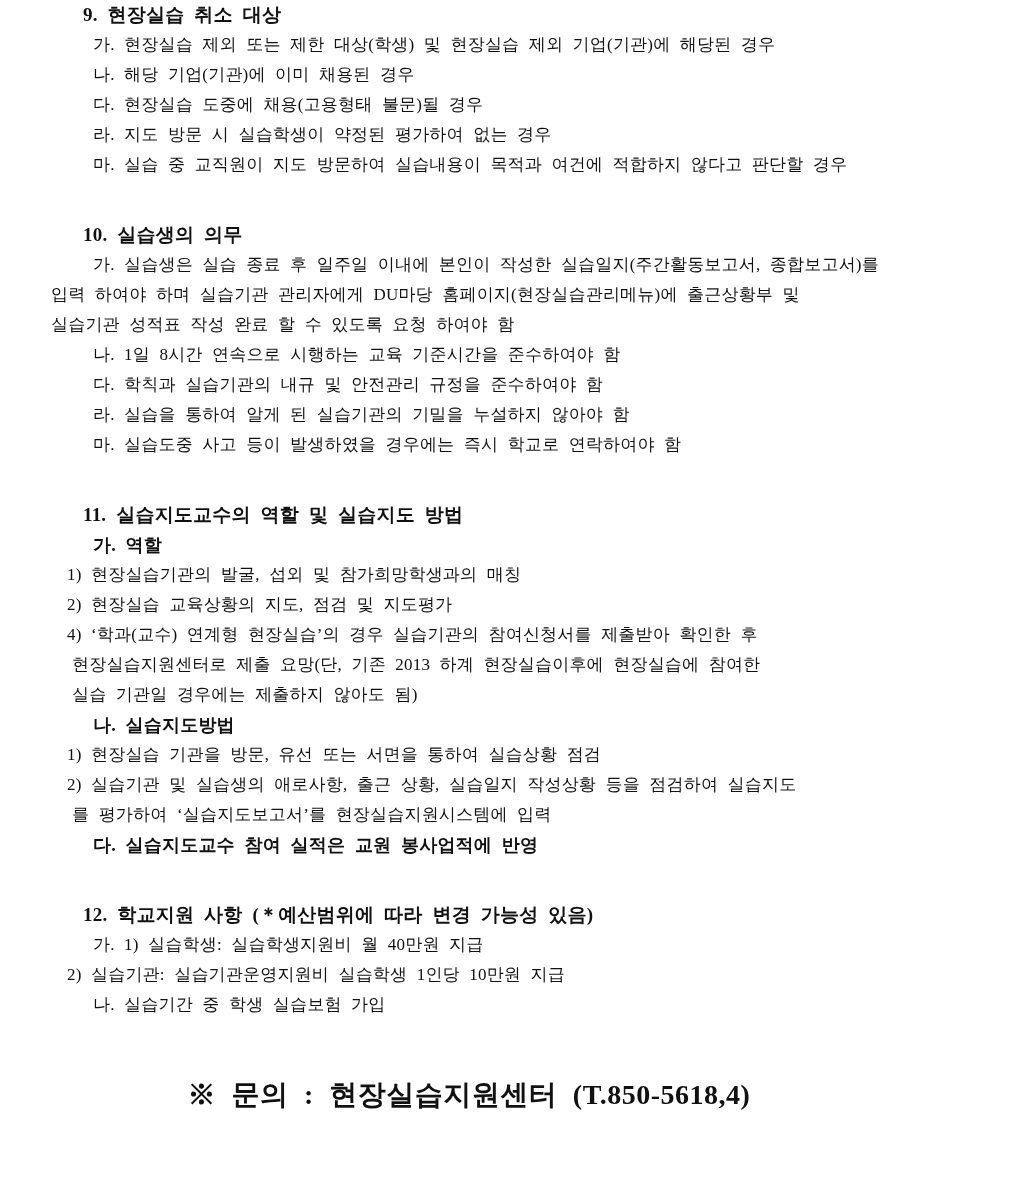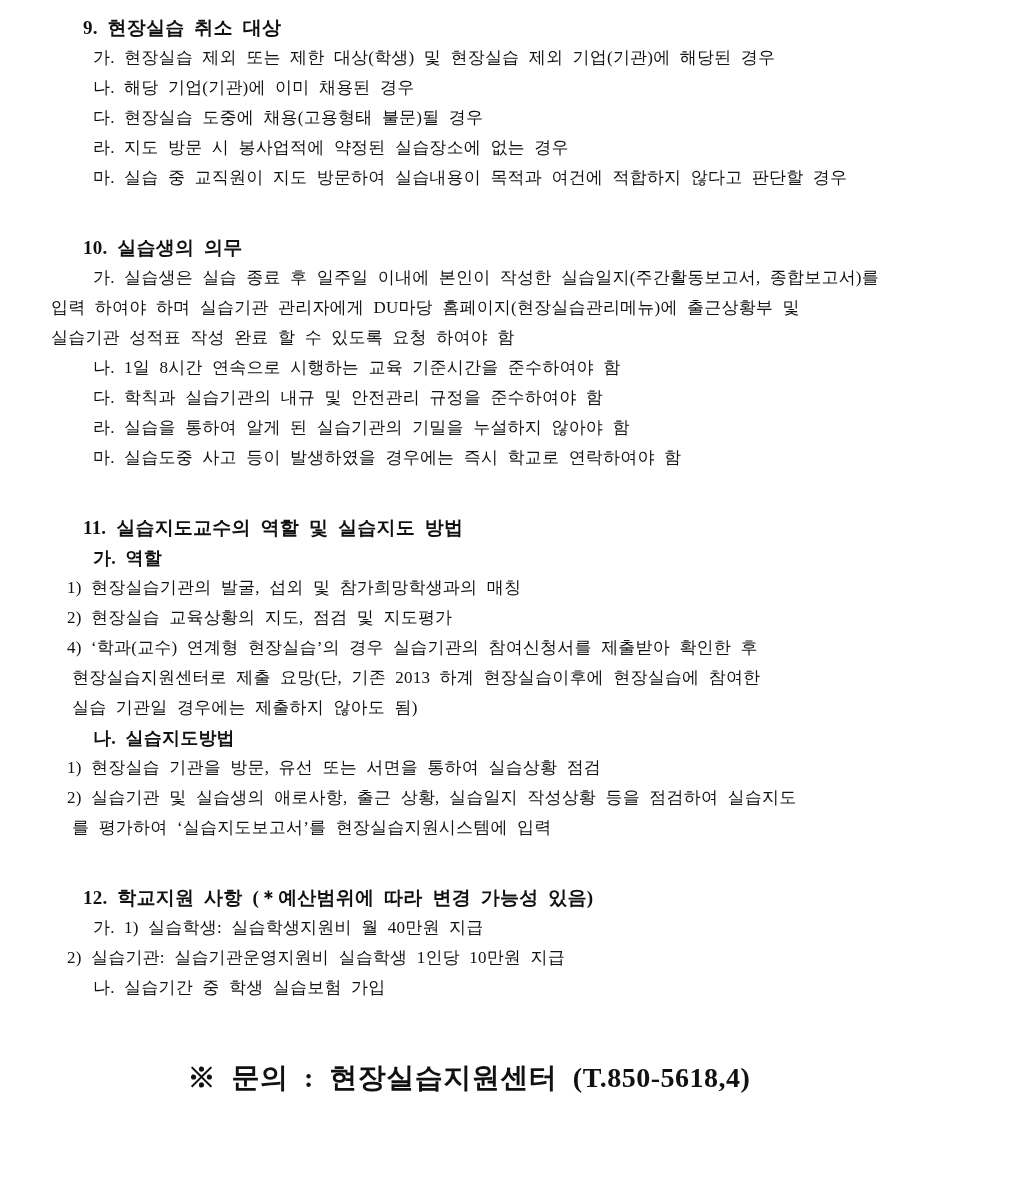--- a/index.html
+++ b/index.html
@@ -11,21 +11,21 @@
     width: 1013px;
     height: 1183px;
     overflow: hidden;
     font-family: "Liberation Serif", "DejaVu Serif", serif;
     color: #111111;
   }
   .page {
     width: 938px;
     height: 1183px;
     box-sizing: border-box;
-    padding-top: 13px;
+    padding-top: 0;
     background: #ffffff;
   }
   .section {
     margin-bottom: 40px;
   }
   .section-extra-gap {
     margin-top: 12px;
   }
   .section-title {
     font-size: 19px;
@@ -61,21 +61,21 @@
 </head>
 <body>
 
 <div class="page">
   <div id="doc-body">
       <div class="section">
         <div class="section-title">9. 현장실습 취소 대상</div>
         <div class="line lvl-item">가. 현장실습 제외 또는 제한 대상(학생) 및 현장실습 제외 기업(기관)에 해당된 경우</div>
         <div class="line lvl-item">나. 해당 기업(기관)에 이미 채용된 경우</div>
         <div class="line lvl-item">다. 현장실습 도중에 채용(고용형태 불문)될 경우</div>
-        <div class="line lvl-item">라. 지도 방문 시 봉사업적에 약정된 실습장소에 없는 경우</div>
+        <div class="line lvl-item">라. 지도 방문 시 실습학생이 약정된 평가하여 없는 경우</div>
         <div class="line lvl-item">마. 실습 중 교직원이 지도 방문하여 실습내용이 목적과 여건에 적합하지 않다고 판단할 경우</div>
       </div>
       <div class="section">
         <div class="section-title">10. 실습생의 의무</div>
         <div class="line lvl-item">가. 실습생은 실습 종료 후 일주일 이내에 본인이 작성한 실습일지(주간활동보고서, 종합보고서)를</div>
         <div class="line lvl-item-cont">입력 하여야 하며 실습기관 관리자에게 DU마당 홈페이지(현장실습관리메뉴)에 출근상황부 및</div>
         <div class="line lvl-item-cont">실습기관 성적표 작성 완료 할 수 있도록 요청 하여야 함</div>
         <div class="line lvl-item">나. 1일 8시간 연속으로 시행하는 교육 기준시간을 준수하여야 함</div>
         <div class="line lvl-item">다. 학칙과 실습기관의 내규 및 안전관리 규정을 준수하여야 함</div>
         <div class="line lvl-item">라. 실습을 통하여 알게 된 실습기관의 기밀을 누설하지 않아야 함</div>
@@ -86,20 +86,21 @@
         <div class="line lvl-item bold">가. 역할</div>
         <div class="line lvl-sub">1) 현장실습기관의 발굴, 섭외 및 참가희망학생과의 매칭</div>
         <div class="line lvl-sub">2) 현장실습 교육상황의 지도, 점검 및 지도평가</div>
         <div class="line lvl-sub">4) ‘학과(교수) 연계형 현장실습’의 경우 실습기관의 참여신청서를 제출받아 확인한  후</div>
         <div class="line lvl-sub-cont">현장실습지원센터로 제출 요망(단, 기존 2013 하계 현장실습이후에 현장실습에 참여한</div>
         <div class="line lvl-sub-cont">실습 기관일 경우에는 제출하지 않아도 됨)</div>
         <div class="line lvl-item bold">나. 실습지도방법</div>
         <div class="line lvl-sub">1) 현장실습 기관을 방문, 유선 또는 서면을 통하여 실습상황 점검</div>
         <div class="line lvl-sub">2) 실습기관 및 실습생의 애로사항, 출근 상황, 실습일지 작성상황 등을 점검하여 실습지도</div>
         <div class="line lvl-sub-cont">를 평가하여 ‘실습지도보고서’를 현장실습지원시스템에 입력</div>
+        <div class="line lvl-item bold">다. 실습지도교수 참여 실적은 교원 봉사업적에 반영</div>
       </div>
       <div class="section section-extra-gap">
         <div class="section-title">12. 학교지원 사항 (＊예산범위에 따라 변경 가능성 있음)</div>
         <div class="line lvl-item">가. 1) 실습학생: 실습학생지원비 월 40만원 지급</div>
         <div class="line lvl-sub">2) 실습기관: 실습기관운영지원비 실습학생 1인당 10만원 지급</div>
         <div class="line lvl-item">나. 실습기간 중 학생 실습보험 가입</div>
       </div>
     </div>
   <div class="doc-footer">※ 문의 : 현장실습지원센터 (T.850-5618,4)</div>
 </div>

